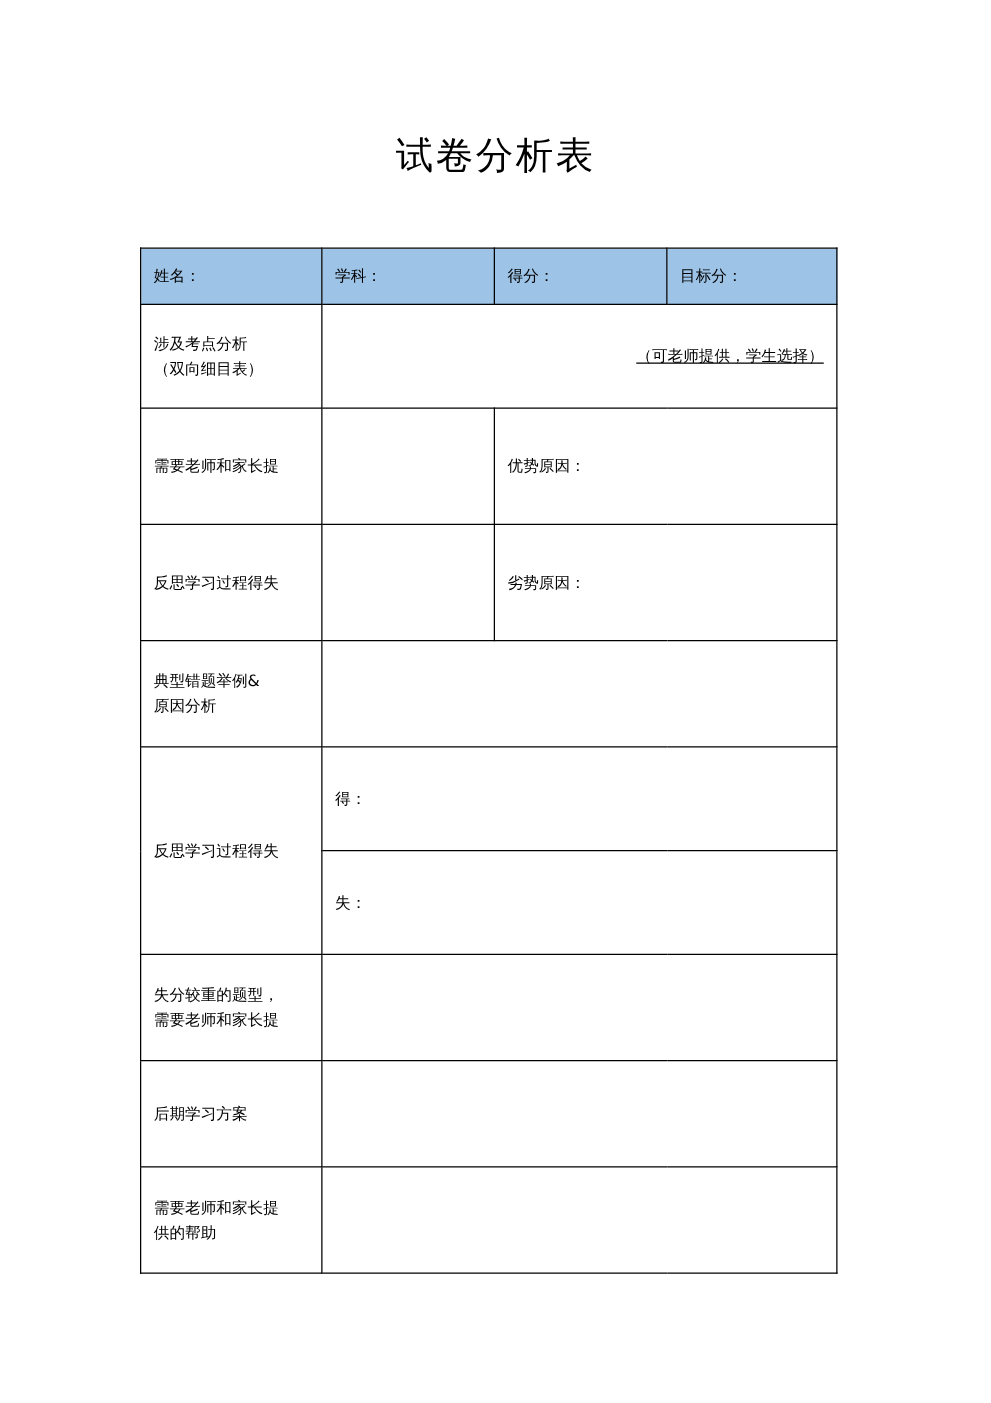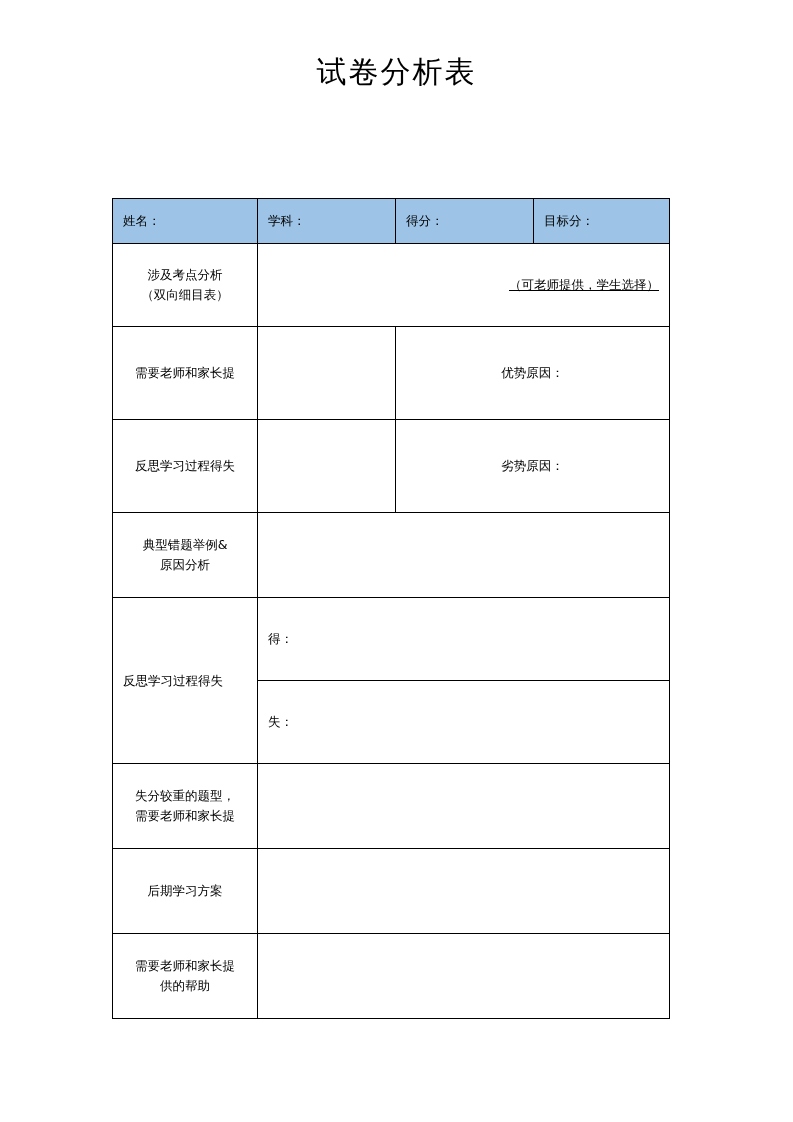--- a/index.html
+++ b/index.html
@@ -19,21 +19,21 @@
     height: 1122px;
     position: relative;
     box-sizing: border-box;
   }
   .doc-title {
     text-align: center;
     font-size: 30px;
     font-weight: normal;
     letter-spacing: 2px;
     margin: 0;
-    padding-top: 52px;
+    padding-top: 104px;
     font-family: "DejaVu Sans", sans-serif;
   }
   .table-wrap {
     position: absolute;
     left: 112px;
     top: 198px;
     width: 557px;
   }
   table.analysis {
     border-collapse: collapse;
@@ -50,21 +50,20 @@
   }
   .hdr td {
     background: #9dc3e6;
     height: 32px;
     vertical-align: middle;
     font-size: 12.5px;
     margin-left: 48px;
   }
   .cell-label {
     vertical-align: middle;
-    text-align: center;
   }
   .row-h-kaodian td { height: 70px; }
   .row-h-gao td { height: 80px; }
   .row-h-di td { height: 80px; }
   .row-h-dianxing td { height: 72px; }
   .row-h-de td { height: 70px; }
   .row-h-shi td { height: 70px; }
   .row-h-shifen td { height: 72px; }
   .row-h-houqi td { height: 72px; }
   .row-h-bangzhu td { height: 72px; }

